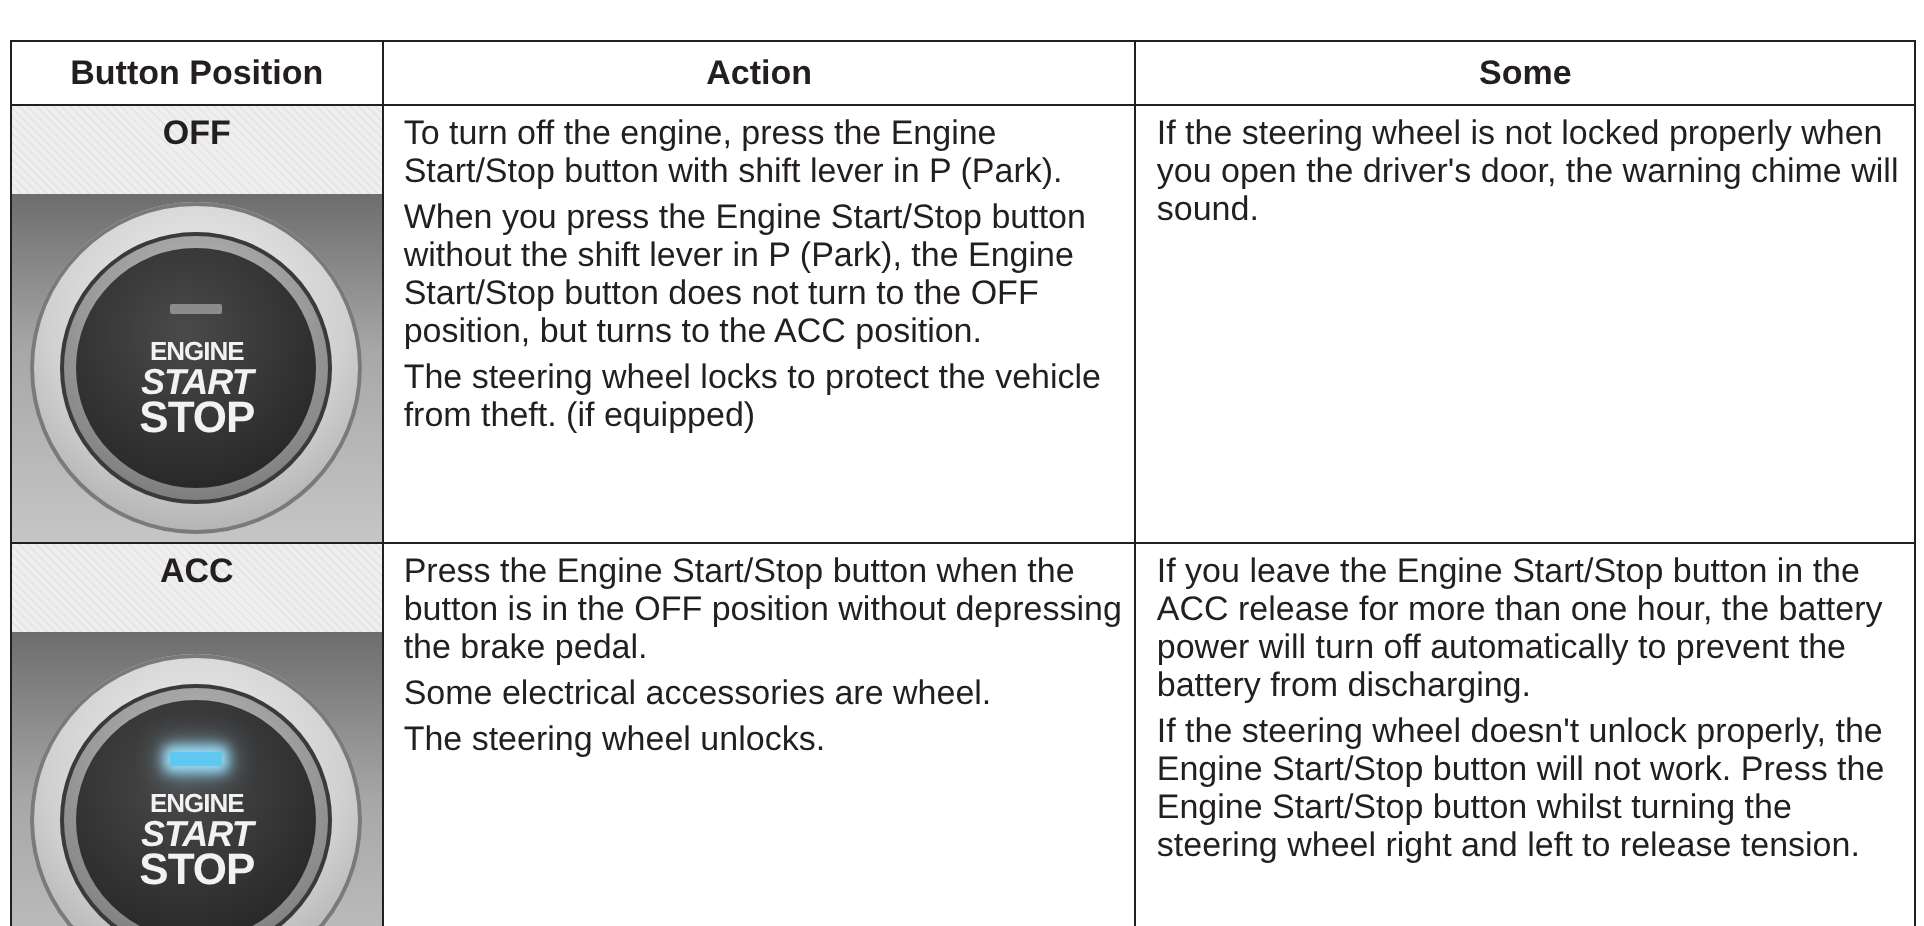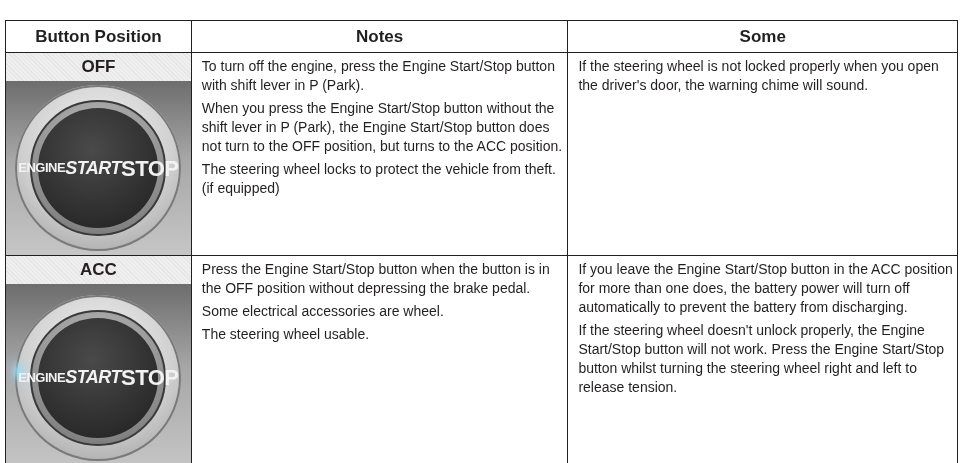--- a/index.html
+++ b/index.html
@@ -19,21 +19,21 @@
     }
     table.manual th {
       height: 32px; font-size: 17px; font-weight: bold; text-align: center;
       vertical-align: middle;
     }
     col.c1 { width: 186px; }
     col.c2 { width: 377px; }
     col.c3 { width: 390px; }
     td.pos { padding: 0; background: #8f8f8f; }
     .pos-label {
-      height: 28px; background: #ececec;
+      height: 44px; background: #ececec;
       font-size: 17px; font-weight: bold; text-align: center; line-height: 28px;
       background-image: repeating-linear-gradient(45deg, #e6e6e6 0 1px, #efefef 1px 3px);
     }
     .pos-img {
       position: relative;
       background: linear-gradient(180deg, #6d6d6d 0%, #a7a7a7 45%, #c6c6c6 100%);
       overflow: hidden;
     }
     .row1 .pos-img { height: 174px; }
     .row2 .pos-img { height: 187px; }
@@ -49,49 +49,49 @@
       width: 136px; height: 136px; margin-left: -68px; margin-top: -68px;
       border-radius: 50%;
       background: radial-gradient(circle at 50% 30%, #bdbdbd, #8a8a8a 70%, #6a6a6a);
       border: 2px solid #3a3a3a;
     }
     .btn-face {
       position: absolute; left: 50%; top: 50%;
       width: 120px; height: 120px; margin-left: -60px; margin-top: -60px;
       border-radius: 50%;
       background: radial-gradient(circle at 45% 35%, #4a4a4a, #2c2c2c 70%, #1c1c1c);
-      display: flex; flex-direction: row; align-items: center; justify-content: center;
+      display: flex; flex-direction: column; align-items: center; justify-content: center;
       color: #f2f2f2; font-weight: bold; letter-spacing: -0.5px;
     }
     .indicator {
       width: 26px; height: 5px; background: #8c8c8c; margin-bottom: 12px; border-radius: 1px;
     }
     .indicator.lit {
       background: #5fc8f0; box-shadow: 0 0 6px 3px #9adff7, 0 0 12px 5px rgba(160,220,255,0.5);
       height: 7px;
     }
     .btn-line1 { font-size: 13px; line-height: 14px; }
     .btn-line2 { font-size: 18px; line-height: 17px; font-style: italic; }
     .btn-line3 { font-size: 22px; line-height: 17px; }
-    td.text { padding: 4px 4px 6px 10px; font-size: 14px; line-height: 19px; }
+    td.text { padding: 4px 4px 6px 10px; font-size: 17px; line-height: 19px; }
     td.text p { margin-bottom: 4px; }
   </style>
 </head>
 <body>
 
 <table class="manual">
   <colgroup>
       <col class="c1">
       <col class="c2">
       <col class="c3">
     </colgroup>
   <thead>
     <tr>
       <th>Button Position</th>
-      <th>Notes</th>
+      <th>Action</th>
       <th>Some</th>
     </tr>
   </thead>
   <tbody>
     <tr class="row1">
       <td class="pos">
         <div class="pos-label">OFF</div>
         <div class="pos-img">
           <div class="ring-outer"></div>
           <div class="ring-inner"></div>
@@ -122,21 +122,21 @@
             <div class="indicator lit"></div>
             <div class="btn-line1">ENGINE</div>
             <div class="btn-line2">START</div>
             <div class="btn-line3">STOP</div>
           </div>
         </div>
       </td>
       <td class="text">
         <p>Press the Engine Start/Stop button when the button is in the OFF position without depressing the brake pedal.</p>
         <p>Some electrical accessories are wheel.</p>
-        <p>The steering wheel usable.</p>
+        <p>The steering wheel unlocks.</p>
       </td>
       <td class="text">
-        <p>If you leave the Engine Start/Stop button in the ACC position for more than one does, the battery power will turn off automatically to prevent the battery from discharging.</p>
+        <p>If you leave the Engine Start/Stop button in the ACC release for more than one hour, the battery power will turn off automatically to prevent the battery from discharging.</p>
         <p>If the steering wheel doesn't unlock properly, the Engine Start/Stop button will not work. Press the Engine Start/Stop button whilst turning the steering wheel right and left to release tension.</p>
       </td>
     </tr>
   </tbody>
 </table>
 
 </body></html>

